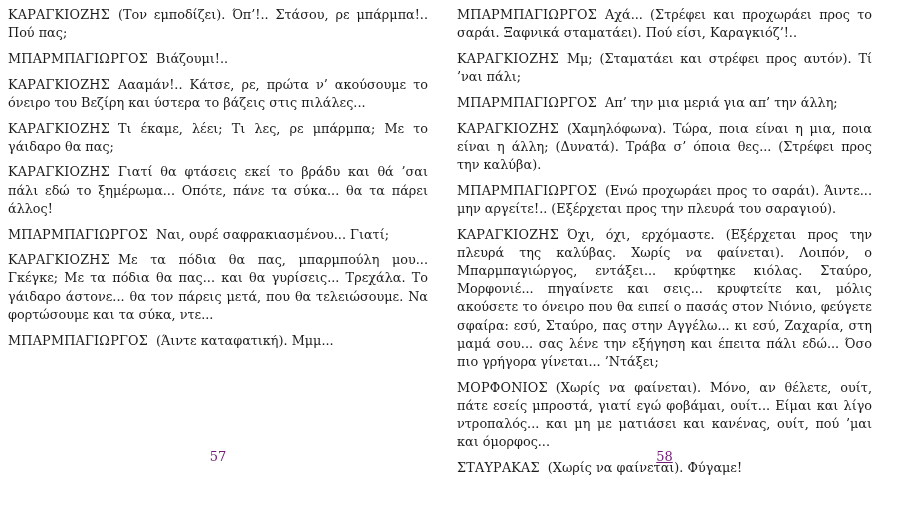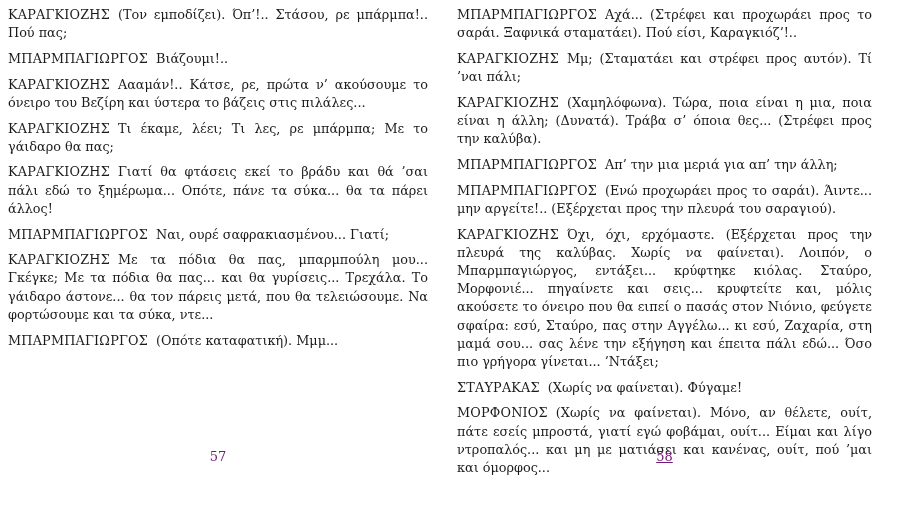--- a/index.html
+++ b/index.html
@@ -78,34 +78,34 @@
 
   <div class="page page-left">
     <div class="page-body">
         <p class="para"><span class="speaker">ΚΑΡΑΓΚΙΟΖΗΣ</span><span class="line">(Τον εμποδίζει). Όπ’!.. Στάσου, ρε μπάρμπα!.. Πού πας;</span></p>
         <p class="para"><span class="speaker">ΜΠΑΡΜΠΑΓΙΩΡΓΟΣ</span><span class="line">Βιάζουμι!..</span></p>
         <p class="para"><span class="speaker">ΚΑΡΑΓΚΙΟΖΗΣ</span><span class="line">Αααμάν!.. Κάτσε, ρε, πρώτα ν’ ακούσουμε το όνειρο του Βεζίρη και ύστερα το βάζεις στις πιλάλες...</span></p>
         <p class="para"><span class="speaker">ΚΑΡΑΓΚΙΟΖΗΣ</span><span class="line">Τι έκαμε, λέει; Τι λες, ρε μπάρμπα; Με το γάιδαρο θα πας;</span></p>
         <p class="para"><span class="speaker">ΚΑΡΑΓΚΙΟΖΗΣ</span><span class="line">Γιατί θα φτάσεις εκεί το βράδυ και θά ’σαι πάλι εδώ το ξημέρωμα... Οπότε, πάνε τα σύκα... θα τα πάρει άλλος!</span></p>
         <p class="para"><span class="speaker">ΜΠΑΡΜΠΑΓΙΩΡΓΟΣ</span><span class="line">Ναι, ουρέ σαφρακιασμένου... Γιατί;</span></p>
         <p class="para"><span class="speaker">ΚΑΡΑΓΚΙΟΖΗΣ</span><span class="line">Με τα πόδια θα πας, μπαρμπούλη μου... Γκέγκε; Με τα πόδια θα πας... και θα γυρίσεις... Τρεχάλα. Το γάιδαρο άστονε... θα τον πάρεις μετά, που θα τελειώσουμε. Να φορτώσουμε και τα σύκα, ντε...</span></p>
-        <p class="para"><span class="speaker">ΜΠΑΡΜΠΑΓΙΩΡΓΟΣ</span><span class="line">(Οπότε καταφατική). Μμμ...</span></p>
+        <p class="para"><span class="speaker">ΜΠΑΡΜΠΑΓΙΩΡΓΟΣ</span><span class="line">(Άιντε καταφατική). Μμμ...</span></p>
       </div>
     <div class="page-number">57</div>
   </div>
 
   <div class="gutter"></div>
 
   <div class="page page-right">
     <div class="page-body">
         <p class="para"><span class="speaker">ΜΠΑΡΜΠΑΓΙΩΡΓΟΣ</span><span class="line">Αχά... (Στρέφει και προχωράει προς το σαράι. Ξαφνικά σταματάει). Πού είσι, Καραγκιόζ’!..</span></p>
         <p class="para"><span class="speaker">ΚΑΡΑΓΚΙΟΖΗΣ</span><span class="line">Μμ; (Σταματάει και στρέφει προς αυτόν). Τί ’ναι πάλι;</span></p>
+        <p class="para"><span class="speaker">ΜΠΑΡΜΠΑΓΙΩΡΓΟΣ</span><span class="line">Απ’ την μια μεριά για απ’ την άλλη;</span></p>
         <p class="para"><span class="speaker">ΚΑΡΑΓΚΙΟΖΗΣ</span><span class="line">(Χαμηλόφωνα). Τώρα, ποια είναι η μια, ποια είναι η άλλη; (Δυνατά). Τράβα σ’ όποια θες... (Στρέφει προς την καλύβα).</span></p>
-        <p class="para"><span class="speaker">ΜΠΑΡΜΠΑΓΙΩΡΓΟΣ</span><span class="line">Απ’ την μια μεριά για απ’ την άλλη;</span></p>
         <p class="para"><span class="speaker">ΜΠΑΡΜΠΑΓΙΩΡΓΟΣ</span><span class="line">(Ενώ προχωράει προς το σαράι). Άιντε... μην αργείτε!.. (Εξέρχεται προς την πλευρά του σαραγιού).</span></p>
         <p class="para"><span class="speaker">ΚΑΡΑΓΚΙΟΖΗΣ</span><span class="line">Όχι, όχι, ερχόμαστε. (Εξέρχεται προς την πλευρά της καλύβας. Χωρίς να φαίνεται). Λοιπόν, ο Μπαρμπαγιώργος, εντάξει... κρύφτηκε κιόλας. Σταύρο, Μορφονιέ... πηγαίνετε και σεις... κρυφτείτε και, μόλις ακούσετε το όνειρο που θα ειπεί ο πασάς στον Νιόνιο, φεύγετε σφαίρα: εσύ, Σταύρο, πας στην Αγγέλω... κι εσύ, Ζαχαρία, στη μαμά σου... σας λένε την εξήγηση και έπειτα πάλι εδώ... Όσο πιο γρήγορα γίνεται... ’Ντάξει;</span></p>
+        <p class="para"><span class="speaker">ΜΟΡΦΟΝΙΟΣ</span><span class="line">(Χωρίς να φαίνεται). Μόνο, αν θέλετε, ουίτ, πάτε εσείς μπροστά, γιατί εγώ φοβάμαι, ουίτ... Είμαι και λίγο ντροπαλός... και μη με ματιάσει και κανένας, ουίτ, πού ’μαι και όμορφος...</span></p>
         <p class="para"><span class="speaker">ΣΤΑΥΡΑΚΑΣ</span><span class="line">(Χωρίς να φαίνεται). Φύγαμε!</span></p>
-        <p class="para"><span class="speaker">ΜΟΡΦΟΝΙΟΣ</span><span class="line">(Χωρίς να φαίνεται). Μόνο, αν θέλετε, ουίτ, πάτε εσείς μπροστά, γιατί εγώ φοβάμαι, ουίτ... Είμαι και λίγο ντροπαλός... και μη με ματιάσει και κανένας, ουίτ, πού ’μαι και όμορφος...</span></p>
       </div>
     <div class="page-number">58</div>
   </div>
 
 </div>
 
 </body></html>

